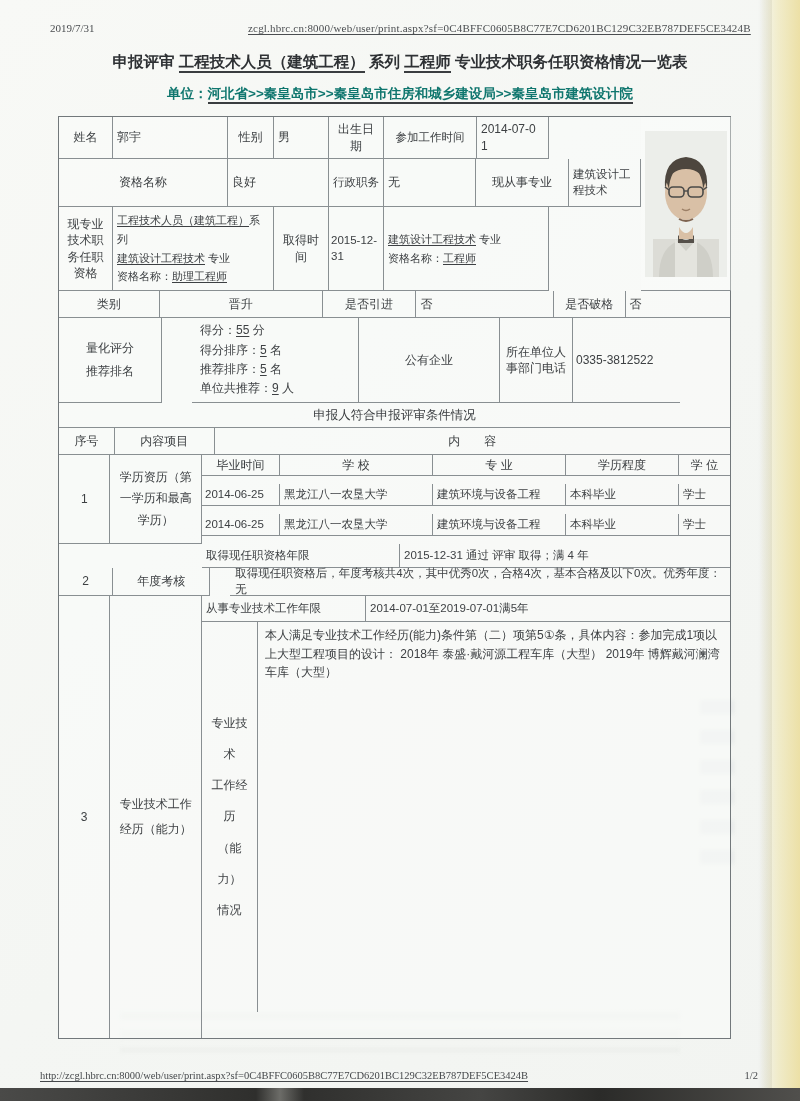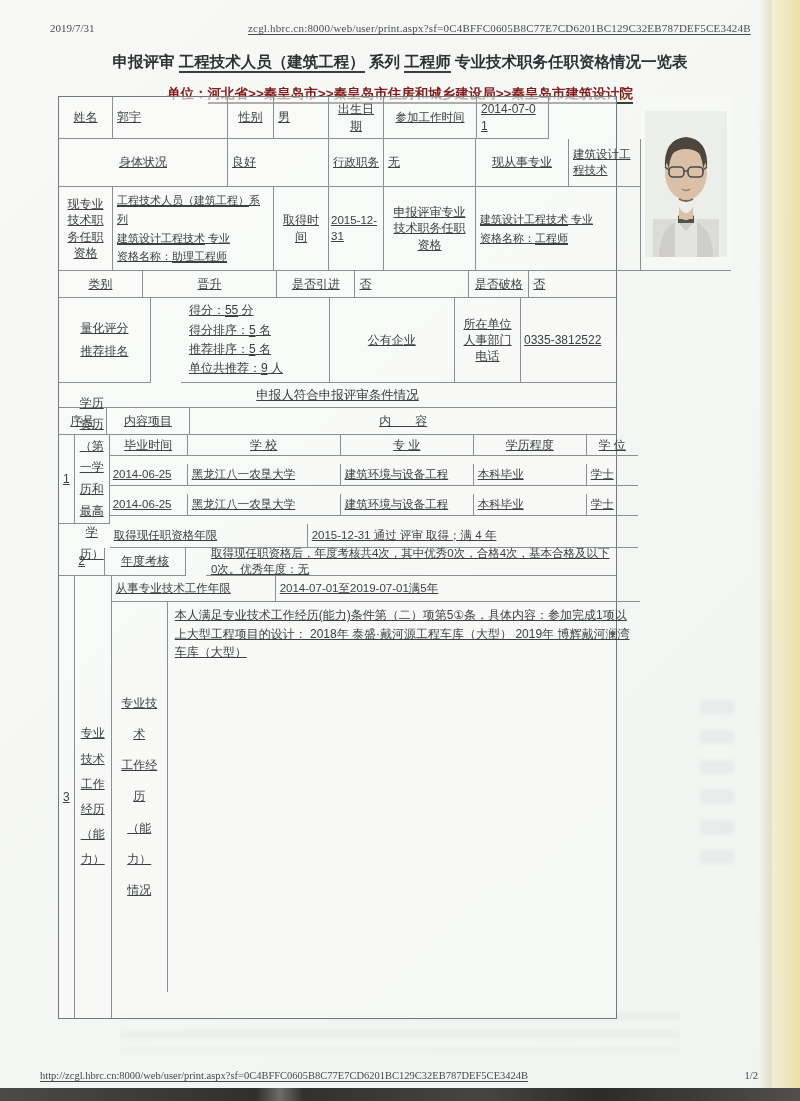--- a/index.html
+++ b/index.html
@@ -31,28 +31,27 @@
   .phead .d{position:absolute;left:50px;top:0;}
   .phead .u{position:absolute;left:248px;top:0;letter-spacing:.2px;}
   .pfoot{position:absolute;top:1070px;left:0;width:800px;font-size:10.5px;color:#45484b;}
   .pfoot .u{position:absolute;left:40px;top:0;}
   .pfoot .p{position:absolute;right:42px;top:0;}
   
   .doc-title{position:absolute;top:52px;left:0;width:800px;text-align:center;
     font-size:15.5px;font-weight:bold;color:#2e3134;}
   .doc-title .ul, .unit .ul{border-bottom:2px solid #3a3d40;padding-bottom:1px;}
   .unit{position:absolute;top:85px;left:0;width:800px;text-align:center;
-    font-size:13.5px;font-weight:bold;color:#7f1d1d;}
+    font-size:13.5px;font-weight:bold;color:#0f766e;}
   
   .doc-table{
-    position:absolute;left:58px;top:96px;width:559px;
+    position:absolute;left:58px;top:116px;width:673px;
     border:1px solid #72787b;box-sizing:border-box;
     background:rgba(250,252,250,.6);
     font-size:12px;
-    text-decoration:underline;
   }
   .row{display:flex;}
   .colflex{display:flex;flex-direction:column;}
   .c{
     border-right:1px solid #898f92;border-bottom:1px solid #898f92;
     box-sizing:border-box;display:flex;align-items:center;justify-content:center;
     text-align:center;padding:2px 4px;line-height:1.35;color:#3d4043;
   }
   .c.left{justify-content:flex-start;text-align:left;}
   .c.top{align-items:flex-start;}
@@ -92,39 +91,38 @@
         <div class="c left" style="width:115px;">郭宇</div>
         <div class="c" style="width:46px;">性别</div>
         <div class="c left" style="width:55px;">男</div>
         <div class="c" style="width:55px;">出生日期</div>
         <div class="c fs115" style="width:93px;">参加工作时间</div>
         <div class="c left" style="width:72px;">
             <span style="display:inline-block;width:57px;word-break:break-all;">2014-07-01</span>
           </div>
       </div>
       <div class="row" style="height:48px;">
-        <div class="c" style="width:169px;">身体状况</div>
+        <div class="c" style="width:169px;">资格名称</div>
         <div class="c left" style="width:101px;">良好</div>
         <div class="c fs115" style="width:55px;">行政职务</div>
         <div class="c left" style="width:92px;">无</div>
         <div class="c" style="width:93px;">现从事专业</div>
         <div class="c left fs115" style="width:72px;">建筑设计工程技术</div>
       </div>
       <div class="row" style="height:84px;">
         <div class="c" style="width:54px;padding:2px 3px;">现专业技术职务任职资格</div>
         <div class="c left fs11" style="width:161px;">
           <div class="lines" style="line-height:1.7;">
             <span><span class="u">工程技术人员（建筑工程）</span><span>系列</span></span>
             <span><span class="u">建筑设计工程技术</span><span> 专业</span></span>
             <span><span>资格名称：</span><span class="u">助理工程师</span></span>
           </div>
         </div>
         <div class="c" style="width:55px;">取得时间</div>
         <div class="c left fs115" style="width:55px;padding:2px 2px;">2015-12-31</div>
-        <div class="c" style="width:92px;padding:2px 8px;">申报评审专业技术职务任职资格</div>
         <div class="c left fs11" style="width:165px;">
           <div class="lines" style="line-height:1.7;">
             <span><span class="u">建筑设计工程技术</span><span> 专业</span></span>
             <span><span>资格名称：</span><span class="u">工程师</span></span>
           </div>
         </div>
       </div>
     </div>
     <div class="c nr photo-cell" style="width:105px;height:174px;">
       <div class="photo-frame">

